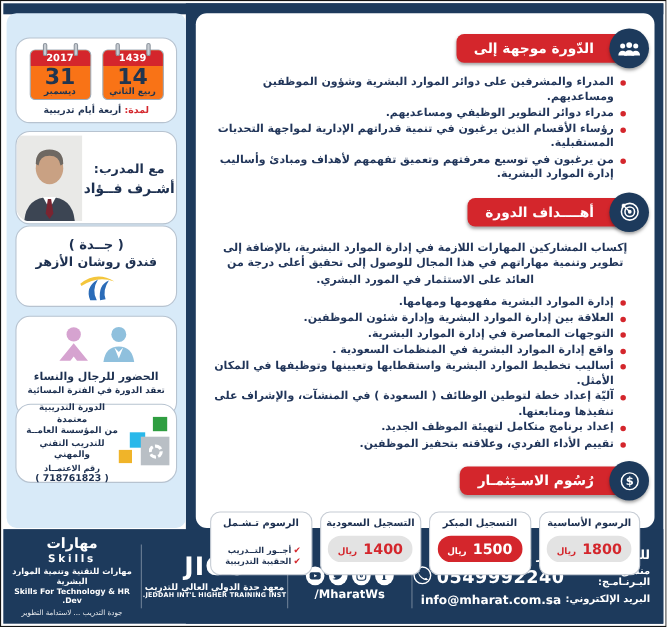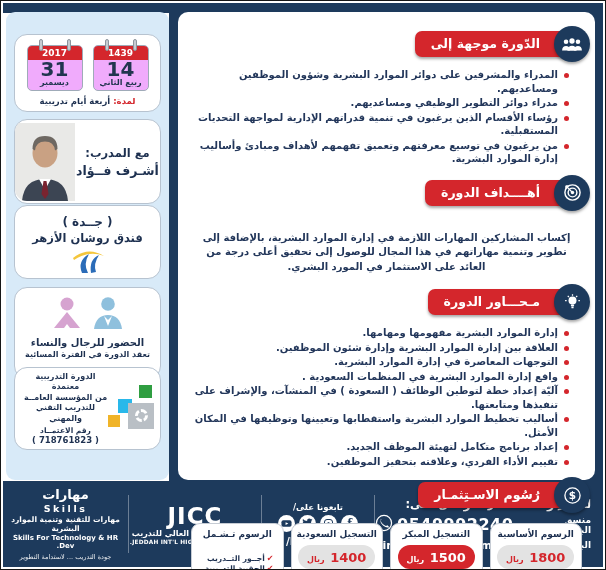--- a/index.html
+++ b/index.html
@@ -18,25 +18,25 @@
   .content    { position:absolute; left:177px; top:11px; width:417px; height:468px;
                 background:#fff; border-radius:10px; direction:rtl; }
 
   
   .scard { position:absolute; left:8px; right:8px; background:#fff;
            border:1px solid #b7c3d0; border-radius:13px; }
   .card-calendar { top:22px;  height:78px; }
   .card-trainer  { top:107px; height:85px; overflow:hidden; }
   .card-location { top:193px; height:74px; text-align:center; }
   .card-audience { top:275px; height:92px; text-align:center; }
-  .card-accred   { top:355px; height:83px; }
+  .card-accred   { top:355px; height:72px;border-radius:14px; }
 
   .cal-row { display:flex; direction:rtl; justify-content:center; gap:10px; padding-top:10px; }
   .mini-cal { position:relative; width:56px; border:1px solid #9fabb8; border-radius:5px;
-              overflow:visible; background:#f0abfc; text-align:center; }
+              overflow:visible; background:#f97316; text-align:center; }
   .ring { position:absolute; top:-7px; width:4px; height:12px; background:#c7ccd2;
           border:1px solid #8d959e; border-radius:2px; }
   .ring.r1 { left:11px; } .ring.r2 { right:11px; }
   .cal-year { background:#d4262c; color:#fff; font-size:9px; font-weight:bold;
               border-radius:4px 4px 0 0; padding:2px 0; }
   .cal-day  { font-size:20px; font-weight:bold; color:#21354f; line-height:17px; padding-top:1px;}
   .cal-month{ font-size:8px; font-weight:bold; color:#21354f; padding-bottom:3px; }
   .duration { text-align:center; font-size:8.5px; font-weight:bold; margin-top:5px; direction:rtl;}
   .duration .red { color:#d4262c; }
 
@@ -76,21 +76,21 @@
            box-shadow:0 2px 3px rgba(0,0,0,.35); white-space:nowrap; }
   .circ  { position:absolute; right:5px; top:0; width:36px; height:36px; border-radius:50%;
            background:#1d3a5c; box-shadow:0 2px 3px rgba(0,0,0,.35);
            display:flex; align-items:center; justify-content:center; }
   .bullets { list-style:none; margin:6px 26px 0 14px; }
   .bullets li { position:relative; padding-right:11px; font-size:10px; font-weight:bold;
                 color:#22365a; line-height:13.5px; margin-bottom:1px; }
   .bullets li::before { content:""; position:absolute; right:0; top:5px; width:5px; height:5px;
                 border-radius:50%; background:#d4262c; }
   .objective-p { font-size:10px; font-weight:bold; color:#22365a; line-height:14.5px;
-                 text-align:center; margin:20px 22px 0; }
+                 text-align:center; margin:8px 22px 0; }
 
   .fees-row { display:flex; direction:rtl; gap:7px; margin:10px 13px 0; }
   .fee-card { flex:1; border:1px solid #c6ccd4; border-radius:9px; text-align:center;
               padding:5px 3px 6px; background:#fff; }
   .fee-title { font-size:9px; font-weight:bold; color:#1d3050; white-space:nowrap; }
   .fee-pill { display:inline-block; margin-top:6px; border-radius:12px; padding:2px 9px 3px;
               font-weight:bold; white-space:nowrap; }
   .fee-pill .val { font-size:13px; } .fee-pill .cur { font-size:8px; }
   .pill-gray { background:#e3e3e3; color:#d4262c; }
   .pill-red  { background:#d4262c; color:#fff; }
@@ -317,38 +317,27 @@
         <svg width="19" height="19" viewBox="0 0 20 20">
           <circle cx="10" cy="10" r="8" fill="none" stroke="#fff" stroke-width="1.5"></circle>
           <circle cx="10" cy="10" r="4.6" fill="none" stroke="#fff" stroke-width="1.5"></circle>
           <circle cx="10" cy="10" r="1.8" fill="#fff"></circle>
           <path d="M10 10 L3 3 M3 3 l0 3 M3 3 l3 0" stroke="#fff" stroke-width="1.3" fill="none"></path>
         </svg>
       </div>
     </div>
     <p class="objective-p">إكساب المشاركين المهارات اللازمة في إدارة الموارد البشرية، بالإضافة إلى تطوير وتنمية مهاراتهم في هذا المجال للوصول إلى تحقيق أعلى درجة من العائد على الاستثمار في المورد البشري.</p>
 
-    <div class="sec-h" style="margin-top:10px;">
-      <div class="badge">مـحـــاور الدورة</div>
-      <div class="circ">
-        <svg width="19" height="19" viewBox="0 0 20 20">
-          <circle cx="10" cy="8" r="4.2" fill="#fff"></circle>
-          <rect x="8.3" y="12" width="3.4" height="2.2" rx="0.8" fill="#fff"></rect>
-          <rect x="8.8" y="14.6" width="2.4" height="1.4" rx="0.6" fill="#fff"></rect>
-          <path d="M10 1.2 v1.6 M3.8 8 H2.2 M17.8 8 h-1.6 M5 3 l1.2 1.2 M15 3 l-1.2 1.2" stroke="#fff" stroke-width="1.3"></path>
-        </svg>
-      </div>
-    </div>
     <ul class="bullets">
       <li>إدارة الموارد البشرية مفهومها ومهامها.</li>
       <li>العلاقة بين إدارة الموارد البشرية وإدارة شئون الموظفين.</li>
       <li>التوجهات المعاصرة في إدارة الموارد البشرية.</li>
       <li>واقع إدارة الموارد البشرية في المنظمات السعودية .</li>
+      <li>أساليب تخطيط الموارد البشرية واستقطابها وتعيينها وتوظيفها في المكان الأمثل.</li>
       <li>آليّة إعداد خطة لتوطين الوظائف ( السعودة ) في المنشآت، والإشراف على تنفيذها ومتابعتها.</li>
-      <li>أساليب تخطيط الموارد البشرية واستقطابها وتعيينها وتوظيفها في المكان الأمثل.</li>
       <li>إعداد برنامج متكامل لتهيئة الموظف الجديد.</li>
       <li>تقييم الأداء الفردي، وعلاقته بتحفيز الموظفين.</li>
     </ul>
 
     <div class="sec-h" style="margin-top:9px;">
       <div class="badge">رُسُوم الاسـتِثمـار</div>
       <div class="circ">
         <svg width="19" height="19" viewBox="0 0 20 20">
           <circle cx="10" cy="10" r="8" fill="none" stroke="#fff" stroke-width="1.4"></circle>
           <text x="10" y="14" text-anchor="middle" font-size="11" font-weight="bold" fill="#fff" font-family="DejaVu Sans, sans-serif">$</text>

